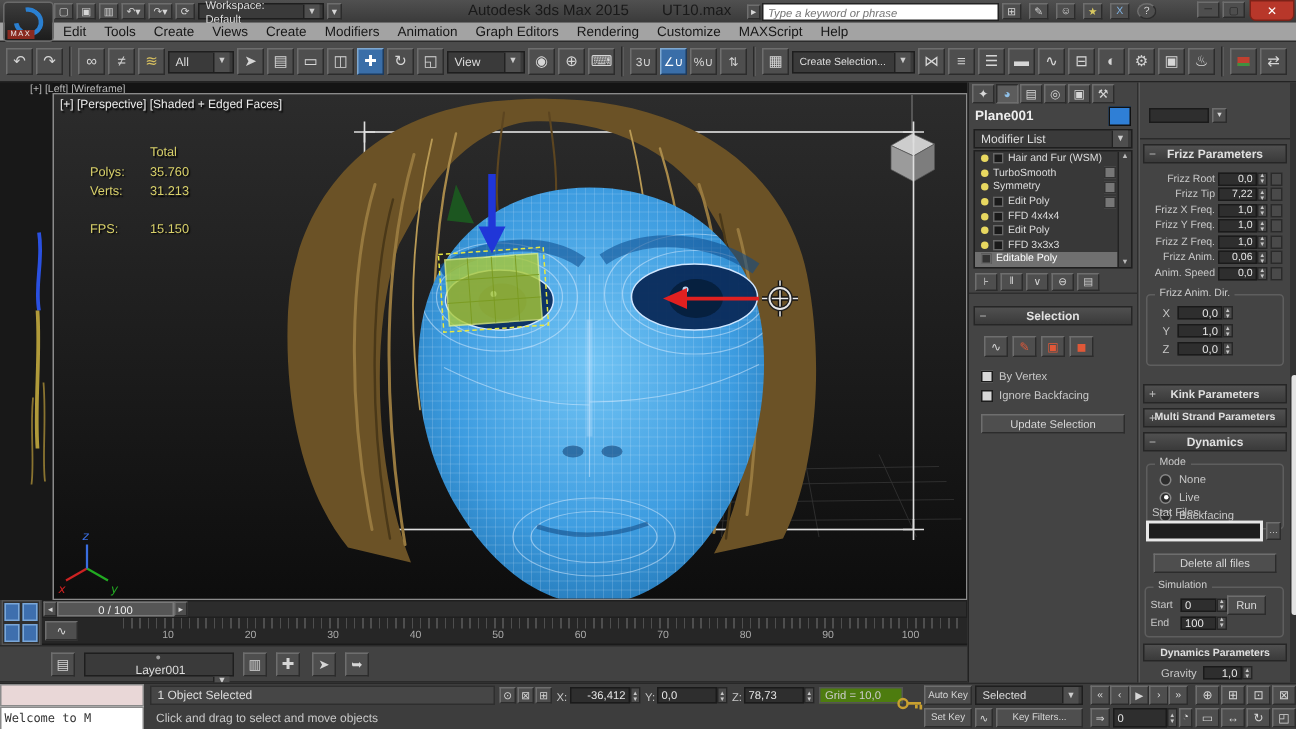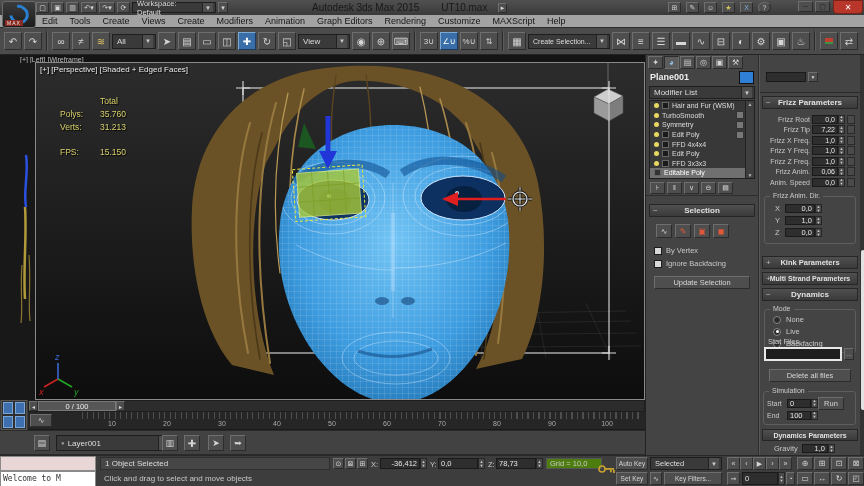--- a/index.html
+++ b/index.html
@@ -51,20 +51,21 @@
     <div class="abs drop" style="left:132px;top:2px;width:84px;height:11px;font-size:7.5px;">
       <span>Workspace: Default</span>
         <span class="arw">▼</span>
     </div>
     <span class="btn sbtn abs" style="left:218px;top:2px;width:10px;height:11px;">▾</span>
     <div class="abs flex" style="left:312px;top:0;height:15px;gap:22px;">
       <span style="font-size:10px;color:#191919;">Autodesk 3ds Max 2015</span>
       <span style="font-size:10px;color:#191919;">UT10.max</span>
     </div>
     <span class="btn sbtn abs" style="left:498px;top:3px;width:9px;height:10px;">▸</span>
+    <input class="abs" style="left: 508px; top: 2px; width: 150px; height: 10px; border: 1px solid rgb(34, 34, 34); background: rgb(255, 255, 255); font-size: 7.5px; font-style: italic; color: rgb(136, 136, 136); padding: 0px 3px; font-family: &quot;Liberation Sans&quot;, sans-serif; box-sizing: content-box;" placeholder="Type a keyword or phrase">
     <div class="abs flex" style="left:668px;top:2px;height:11px;gap:5px;">
       <span class="btn sbtn" style="width:13px;height:11px;">⊞</span>
       <span class="btn sbtn" style="width:13px;height:11px;">✎</span>
       <span class="btn sbtn" style="width:13px;height:11px;">☺</span>
       <span class="btn sbtn" style="width:13px;height:11px;color:#d8c860;">★</span>
       <span class="btn sbtn" style="width:13px;height:11px;color:#7fb0e0;">X</span>
       <span class="btn sbtn" style="width:13px;height:11px;border-radius:50%;">?</span>
     </div>
     <span class="btn sbtn abs" style="left:798px;top:1px;width:15px;height:11px;color:#222;">─</span>
     <span class="btn sbtn abs" style="left:815px;top:1px;width:15px;height:11px;color:#222;">▢</span>
@@ -323,21 +324,21 @@
     <span class="ticknum" style="left:304px;">50</span>
     <span class="ticknum" style="left:359px;">60</span>
     <span class="ticknum" style="left:414px;">70</span>
     <span class="ticknum" style="left:469px;">80</span>
     <span class="ticknum" style="left:524px;">90</span>
     <span class="ticknum" style="left:579px;">100</span>
   </div>
 
   <div class="abs" style="left:0;top:430px;width:645px;height:25px;background:#424242;border-top:1px solid #2a2a2a;border-bottom:1px solid #2a2a2a;box-sizing:border-box;">
     <span class="btn abs" style="left:34px;top:4px;width:16px;height:16px;font-size:9px;">▤</span>
-    <div class="drop abs" style="left:56px;top:4px;width:116px;height:16px;">
+    <div class="drop abs" style="left:56px;top:4px;width:100px;height:16px;flex-direction:column;">
       <span style="color:#999;font-size:6px;margin-right:3px;">●</span>
       <span style="font-size:8px;">Layer001</span>
       <span class="arw">▼</span>
     </div>
     <span class="btn abs" style="left:162px;top:4px;width:16px;height:16px;font-size:9px;">▥</span>
     <span class="btn abs" style="left:184px;top:4px;width:16px;height:16px;font-size:10px;">✚</span>
     <span class="btn abs" style="left:208px;top:4px;width:16px;height:16px;font-size:9px;">➤</span>
     <span class="btn abs" style="left:230px;top:4px;width:16px;height:16px;font-size:9px;">➥</span>
   </div>
 

